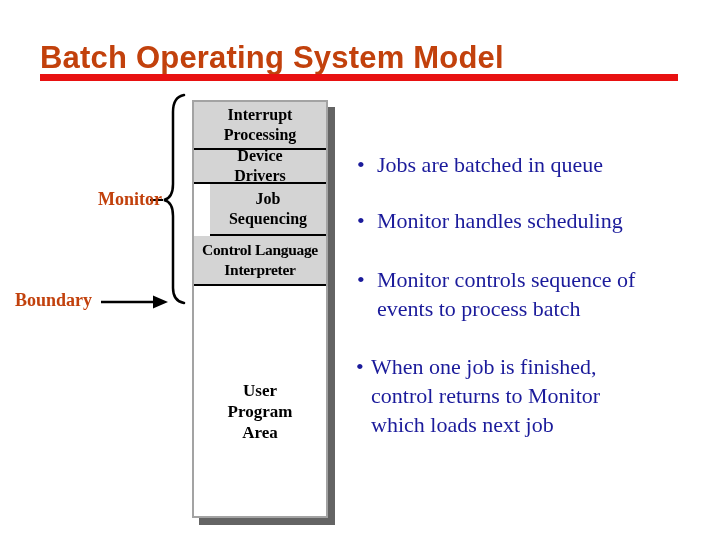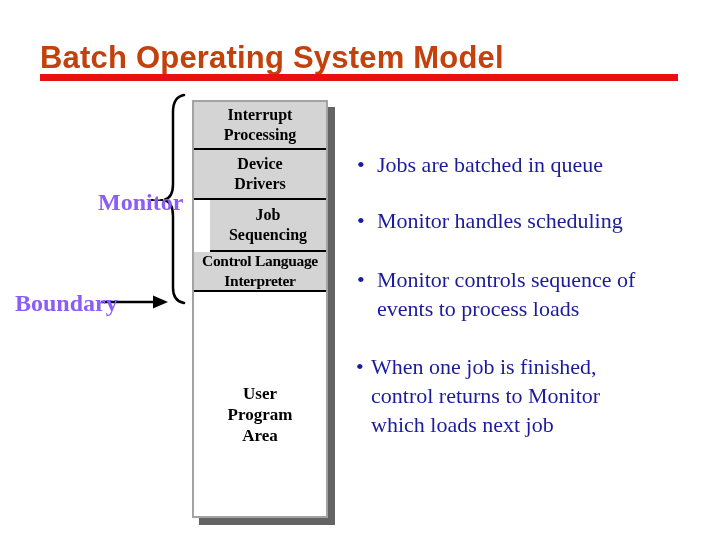--- a/index.html
+++ b/index.html
@@ -28,27 +28,27 @@
     display: flex; flex-direction: column;
   }
   .box {
     box-sizing: border-box;
     display: flex; align-items: center; justify-content: center;
     text-align: center; white-space: pre-line;
     font-weight: bold; font-size: 16px; line-height: 20px; color: #000;
   }
   .box-gray { background: #d4d4d4; border-bottom: 2px solid #000; }
   .box-0 { height: 48px; }
-  .box-1 { height: 50px; }
+  .box-1 { height: 34px; }
   .box-2 { height: 52px; margin-left: 16px; }
-  .box-3 { height: 40px; font-size: 15.5px; letter-spacing: -0.3px; }
+  .box-3 { height: 50px; font-size: 15.5px; letter-spacing: -0.3px; }
   .box-4 { flex: 1; background: #fff; padding-top: 21px; font-size: 17px; line-height: 21px; }
 
   .diagram-label {
-    position: absolute; font-weight: bold; font-size: 24px; color: #8b5cf6;
+    position: absolute; font-weight: bold; font-size: 18px; color: #c2410c;
     white-space: nowrap;
   }
   .monitor-label { left: 98px; top: 189px; }
   .boundary-label { left: 15px; top: 290px; }
 
   .bullet {
     position: absolute; display: flex; align-items: flex-start;
     color: #1b1b9b; font-size: 22px; line-height: 29px;
   }
   .dot { flex: none; width: 13px; margin-right: 7px; }
@@ -98,21 +98,21 @@
       <span class="dot">•</span>
       <div class="btext">Jobs are batched in queue</div>
     </div>
     <div class="bullet b1">
       <span class="dot">•</span>
       <div class="btext">Monitor handles scheduling</div>
     </div>
     <div class="bullet b2">
       <span class="dot">•</span>
       <div class="btext">Monitor controls sequence of
-events to process loads</div>
+events to process batch</div>
     </div>
     <div class="bullet b3">
       <span class="dot">•</span>
       <div class="btext">When one job is finished,
 control returns to Monitor
 which loads next job</div>
     </div>
   </div>
 
 </div>

